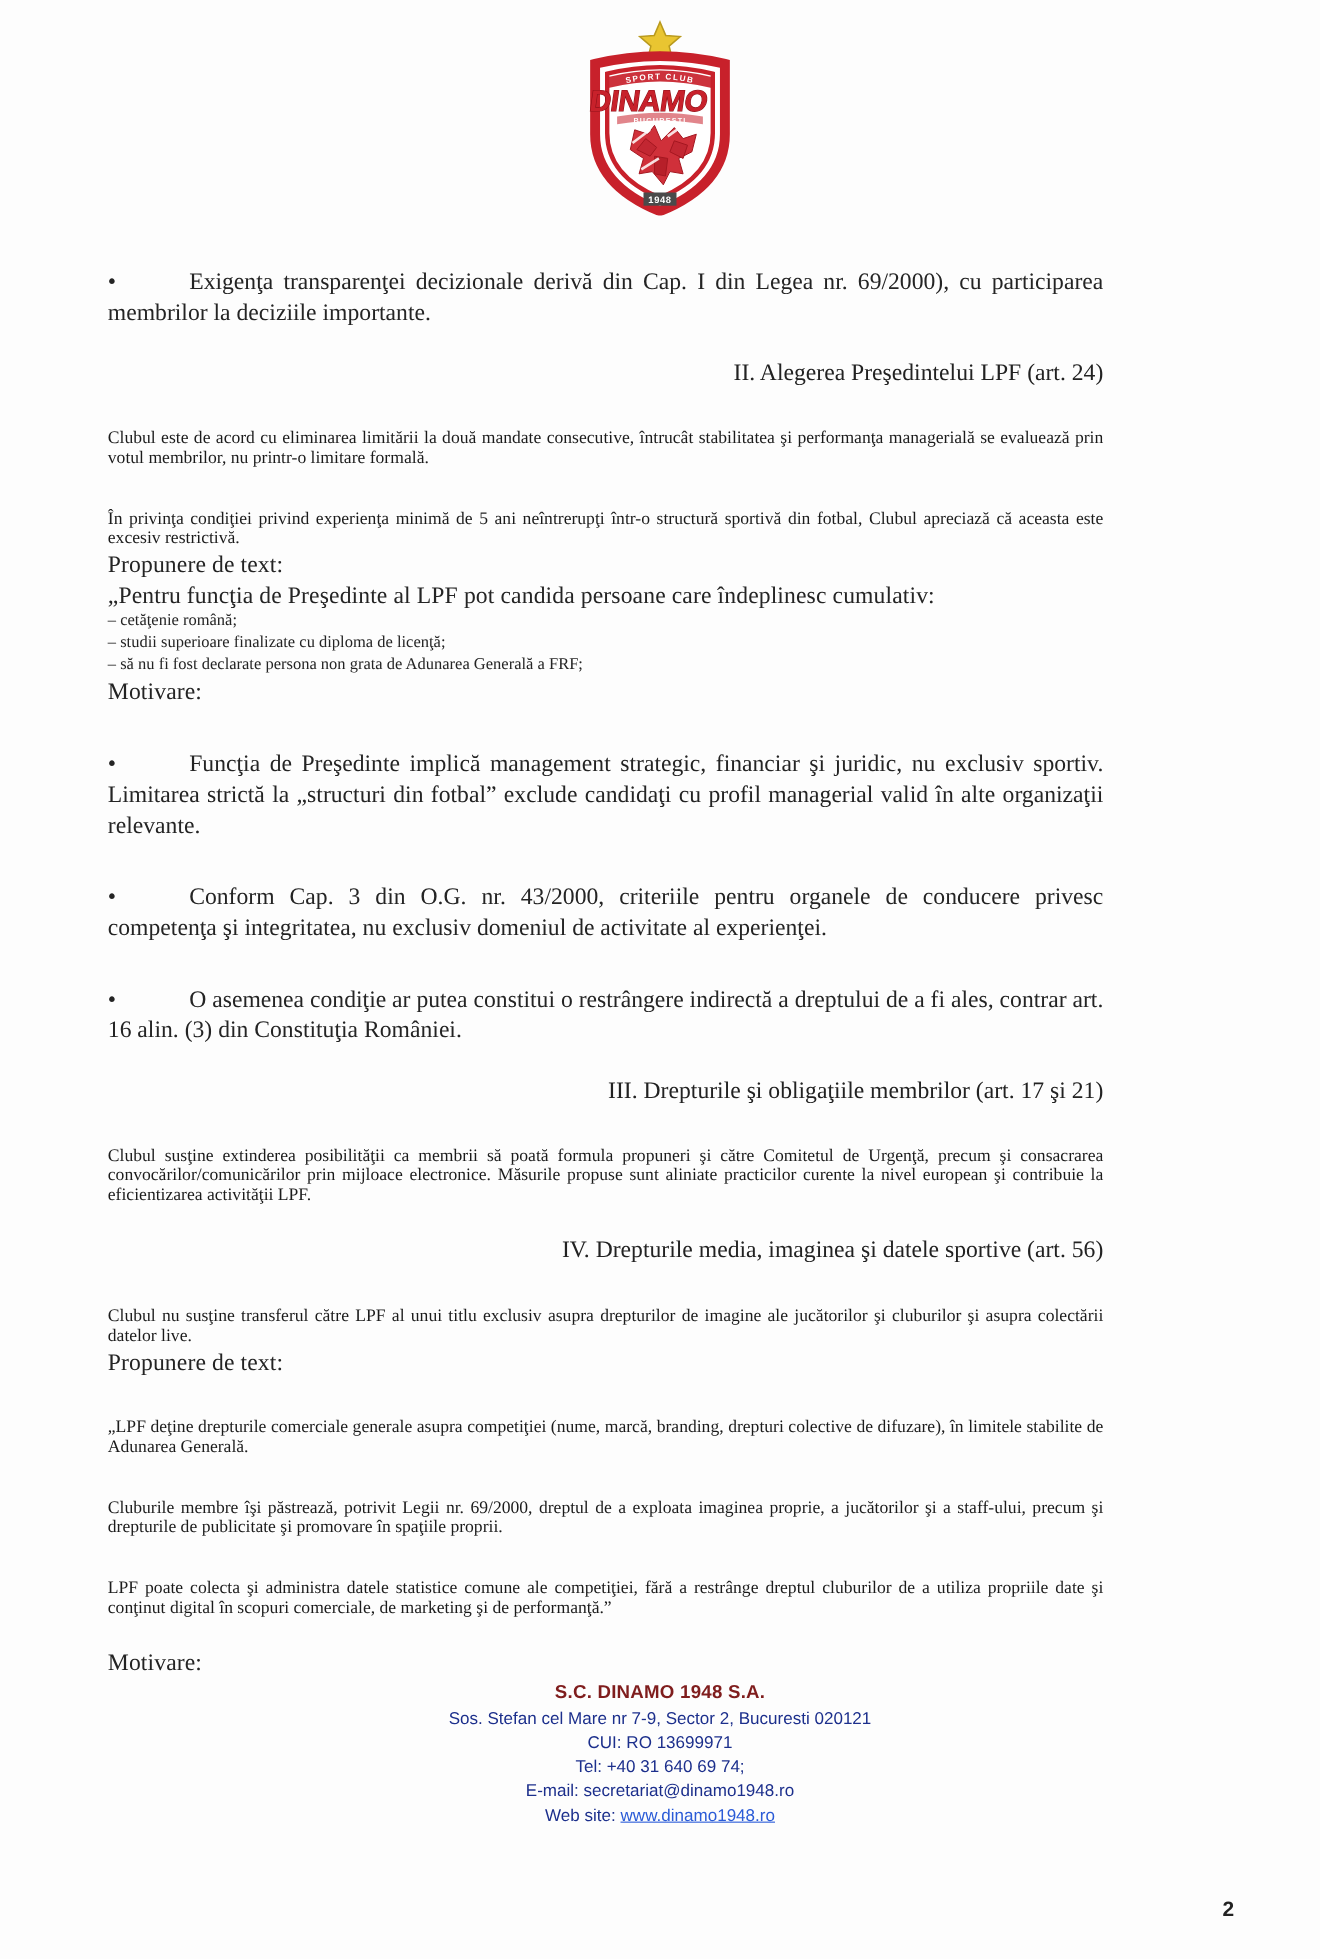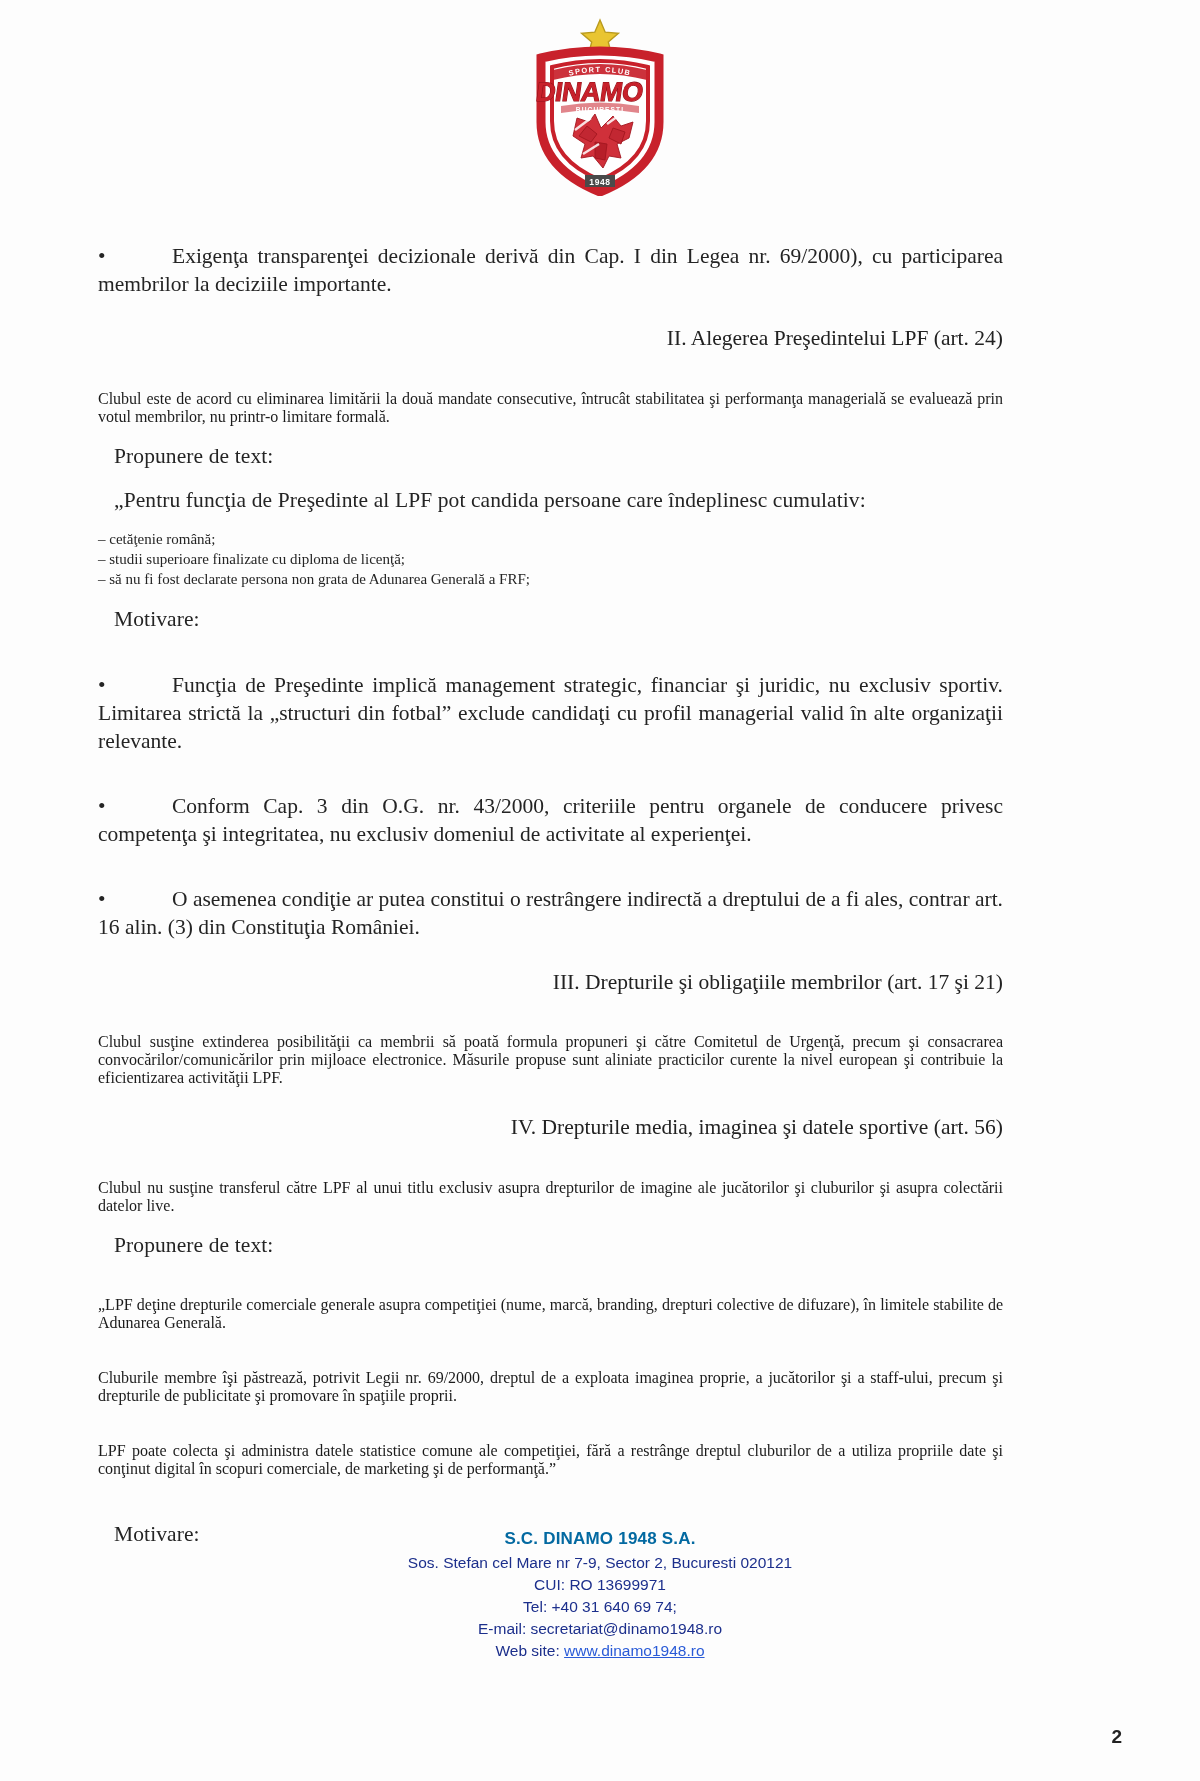--- a/index.html
+++ b/index.html
@@ -39,21 +39,21 @@
   .logo svg { display: block; width: 166px; height: 178px; }
 
   
   .content {
     position: absolute;
     left: 98px;
     top: 205px;
     width: 905px;
   }
   p, .line {
-    margin: 16px;
+    margin: 0;
     font-size: 21.5px;
     line-height: 1.31;
     color: #242424;
     letter-spacing: .1px;
   }
   .just { text-align: justify; text-justify: inter-word; margin-top: 37px; }
   .gap-lg { height: 26px; }
 
   .bullet-item {
     position: relative;
@@ -80,21 +80,21 @@
   
   .footer {
     position: absolute;
     left: 0;
     top: 1529px;
     width: 1200px;
     text-align: center;
     font-family: "Liberation Sans", "DejaVu Sans", sans-serif;
   }
   .footer .f-title {
-    color: #0369a1;
+    color: #7f1d1d;
     font-weight: bold;
     font-size: 17px;
     letter-spacing: .2px;
     margin-bottom: 3px;
   }
   .footer .f-line {
     color: #1c2f8c;
     font-size: 15.5px;
     line-height: 1.42;
   }
@@ -166,20 +166,21 @@
     <div class="bullet-item">
       <span class="bdot">•</span>
       <span class="btext just">Exigenţa transparenţei decizionale derivă din Cap. I din Legea nr. 69/2000), cu participarea membrilor la deciziile importante.</span>
     </div>
 
     <div class="gap-lg"></div>
 
     <div>
       <div class="heading">II. Alegerea Preşedintelui LPF (art. 24)</div>
       <div class="just">Clubul este de acord cu eliminarea limitării la două mandate consecutive, întrucât stabilitatea şi performanţa managerială se evaluează prin votul membrilor, nu printr-o limitare formală.</div>
+      <div class="just">În privinţa condiţiei privind experienţa minimă de 5 ani neîntrerupţi într-o structură sportivă din fotbal, Clubul apreciază că aceasta este excesiv restrictivă.</div>
       <div class="line">Propunere de text:</div>
       <div class="line">„Pentru funcţia de Preşedinte al LPF pot candida persoane care îndeplinesc cumulativ:</div>
       <div class="dash-line">– cetăţenie română;</div>
       <div class="dash-line">– studii superioare finalizate cu diploma de licenţă;</div>
       <div class="dash-line">– să nu fi fost declarate persona non grata de Adunarea Generală a FRF;</div>
       <div class="line">Motivare:</div>
 
       <div class="bullet-item">
         <span class="bdot">•</span>
         <span class="btext just">Funcţia de Preşedinte implică management strategic, financiar şi juridic, nu exclusiv sportiv. Limitarea strictă la „structuri din fotbal” exclude candidaţi cu profil managerial valid în alte organizaţii relevante.</span>

